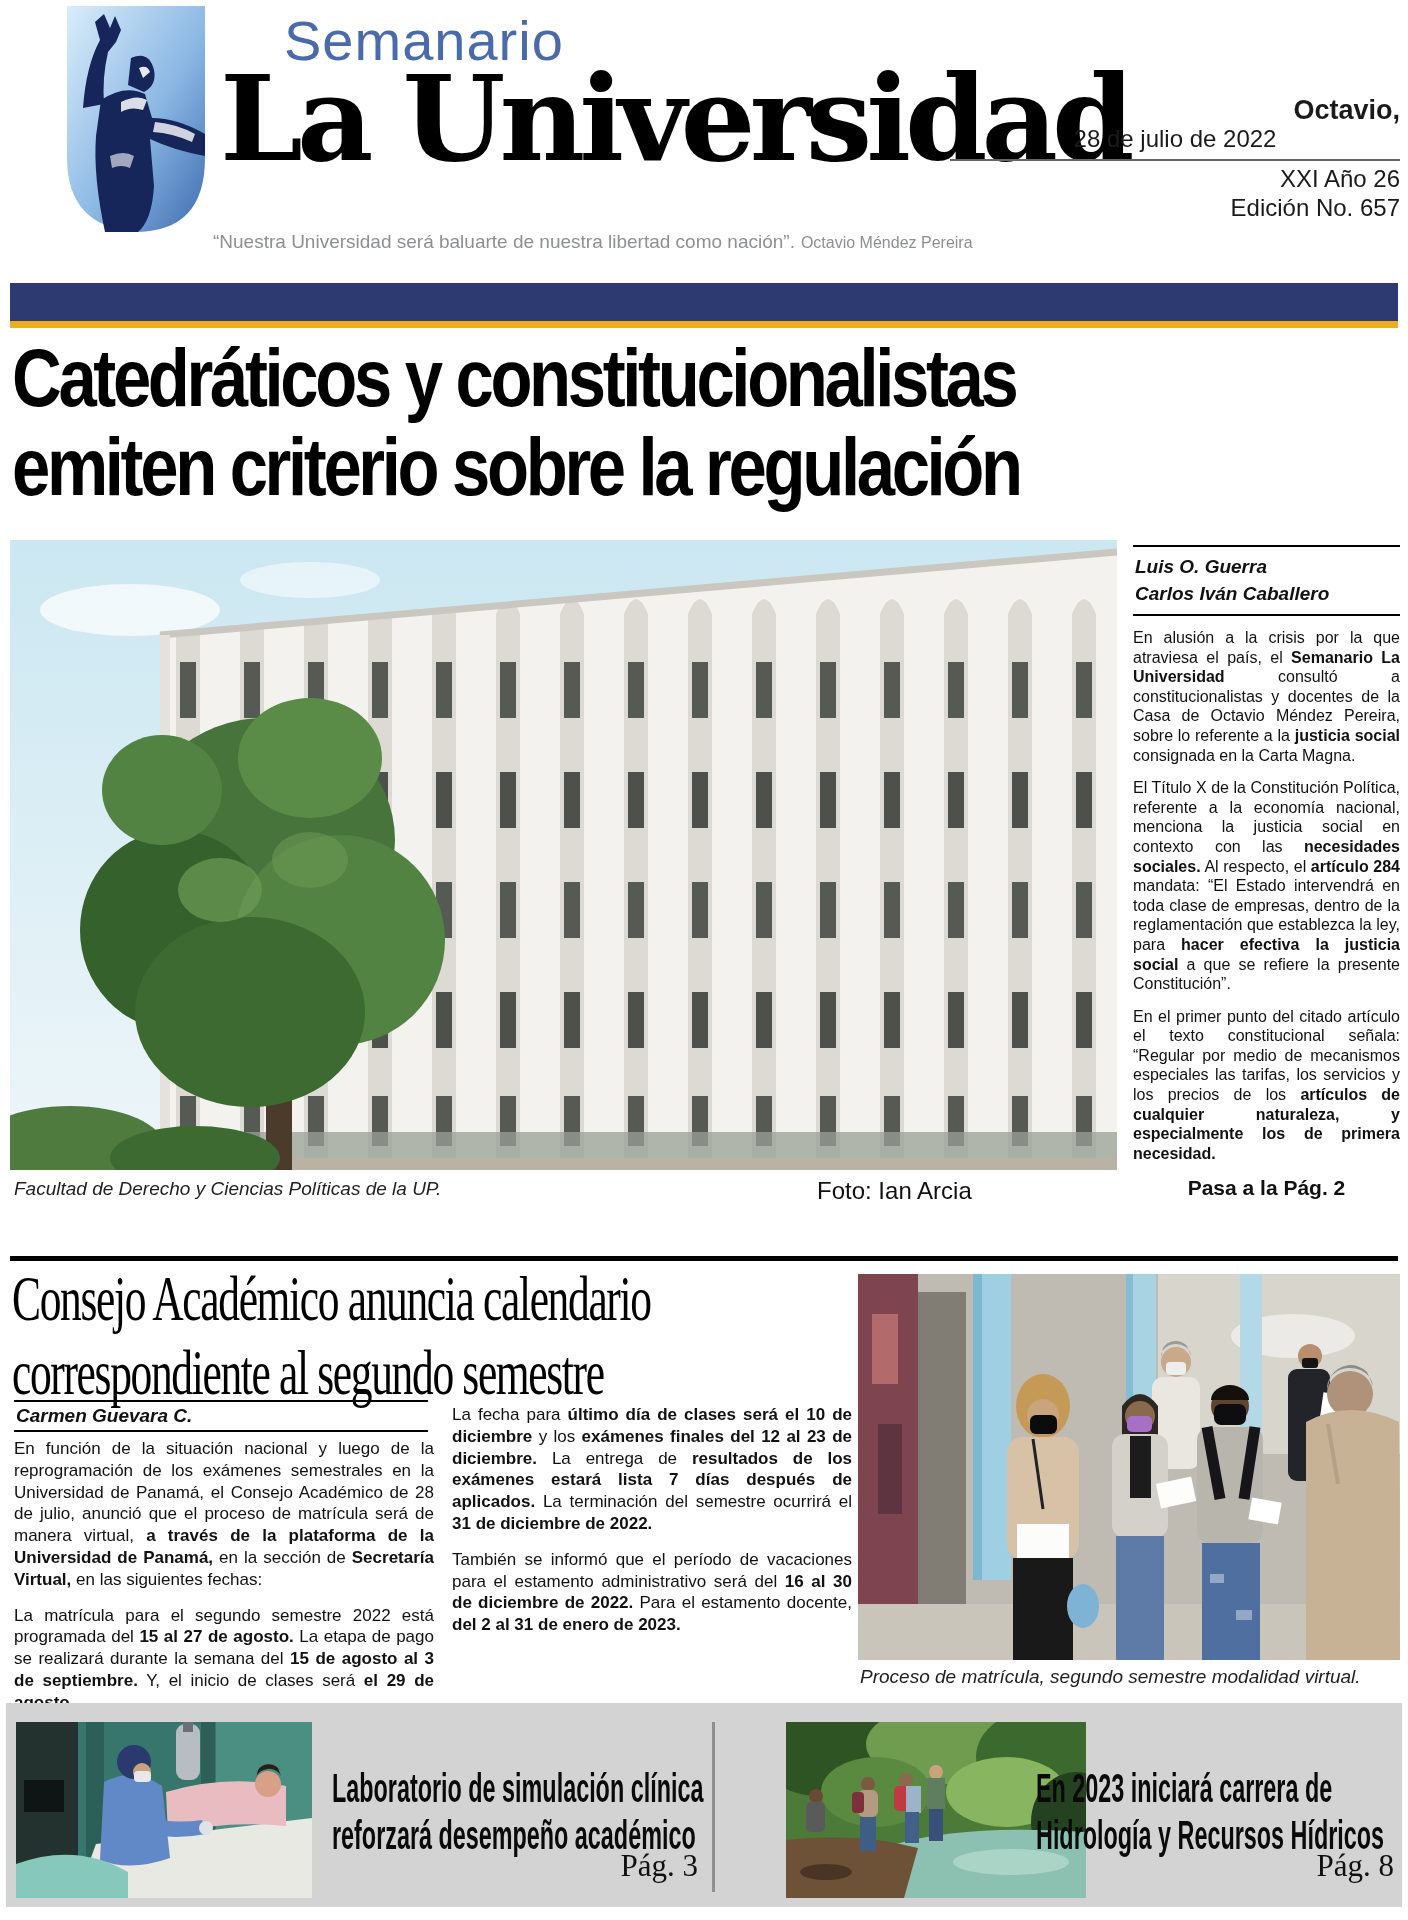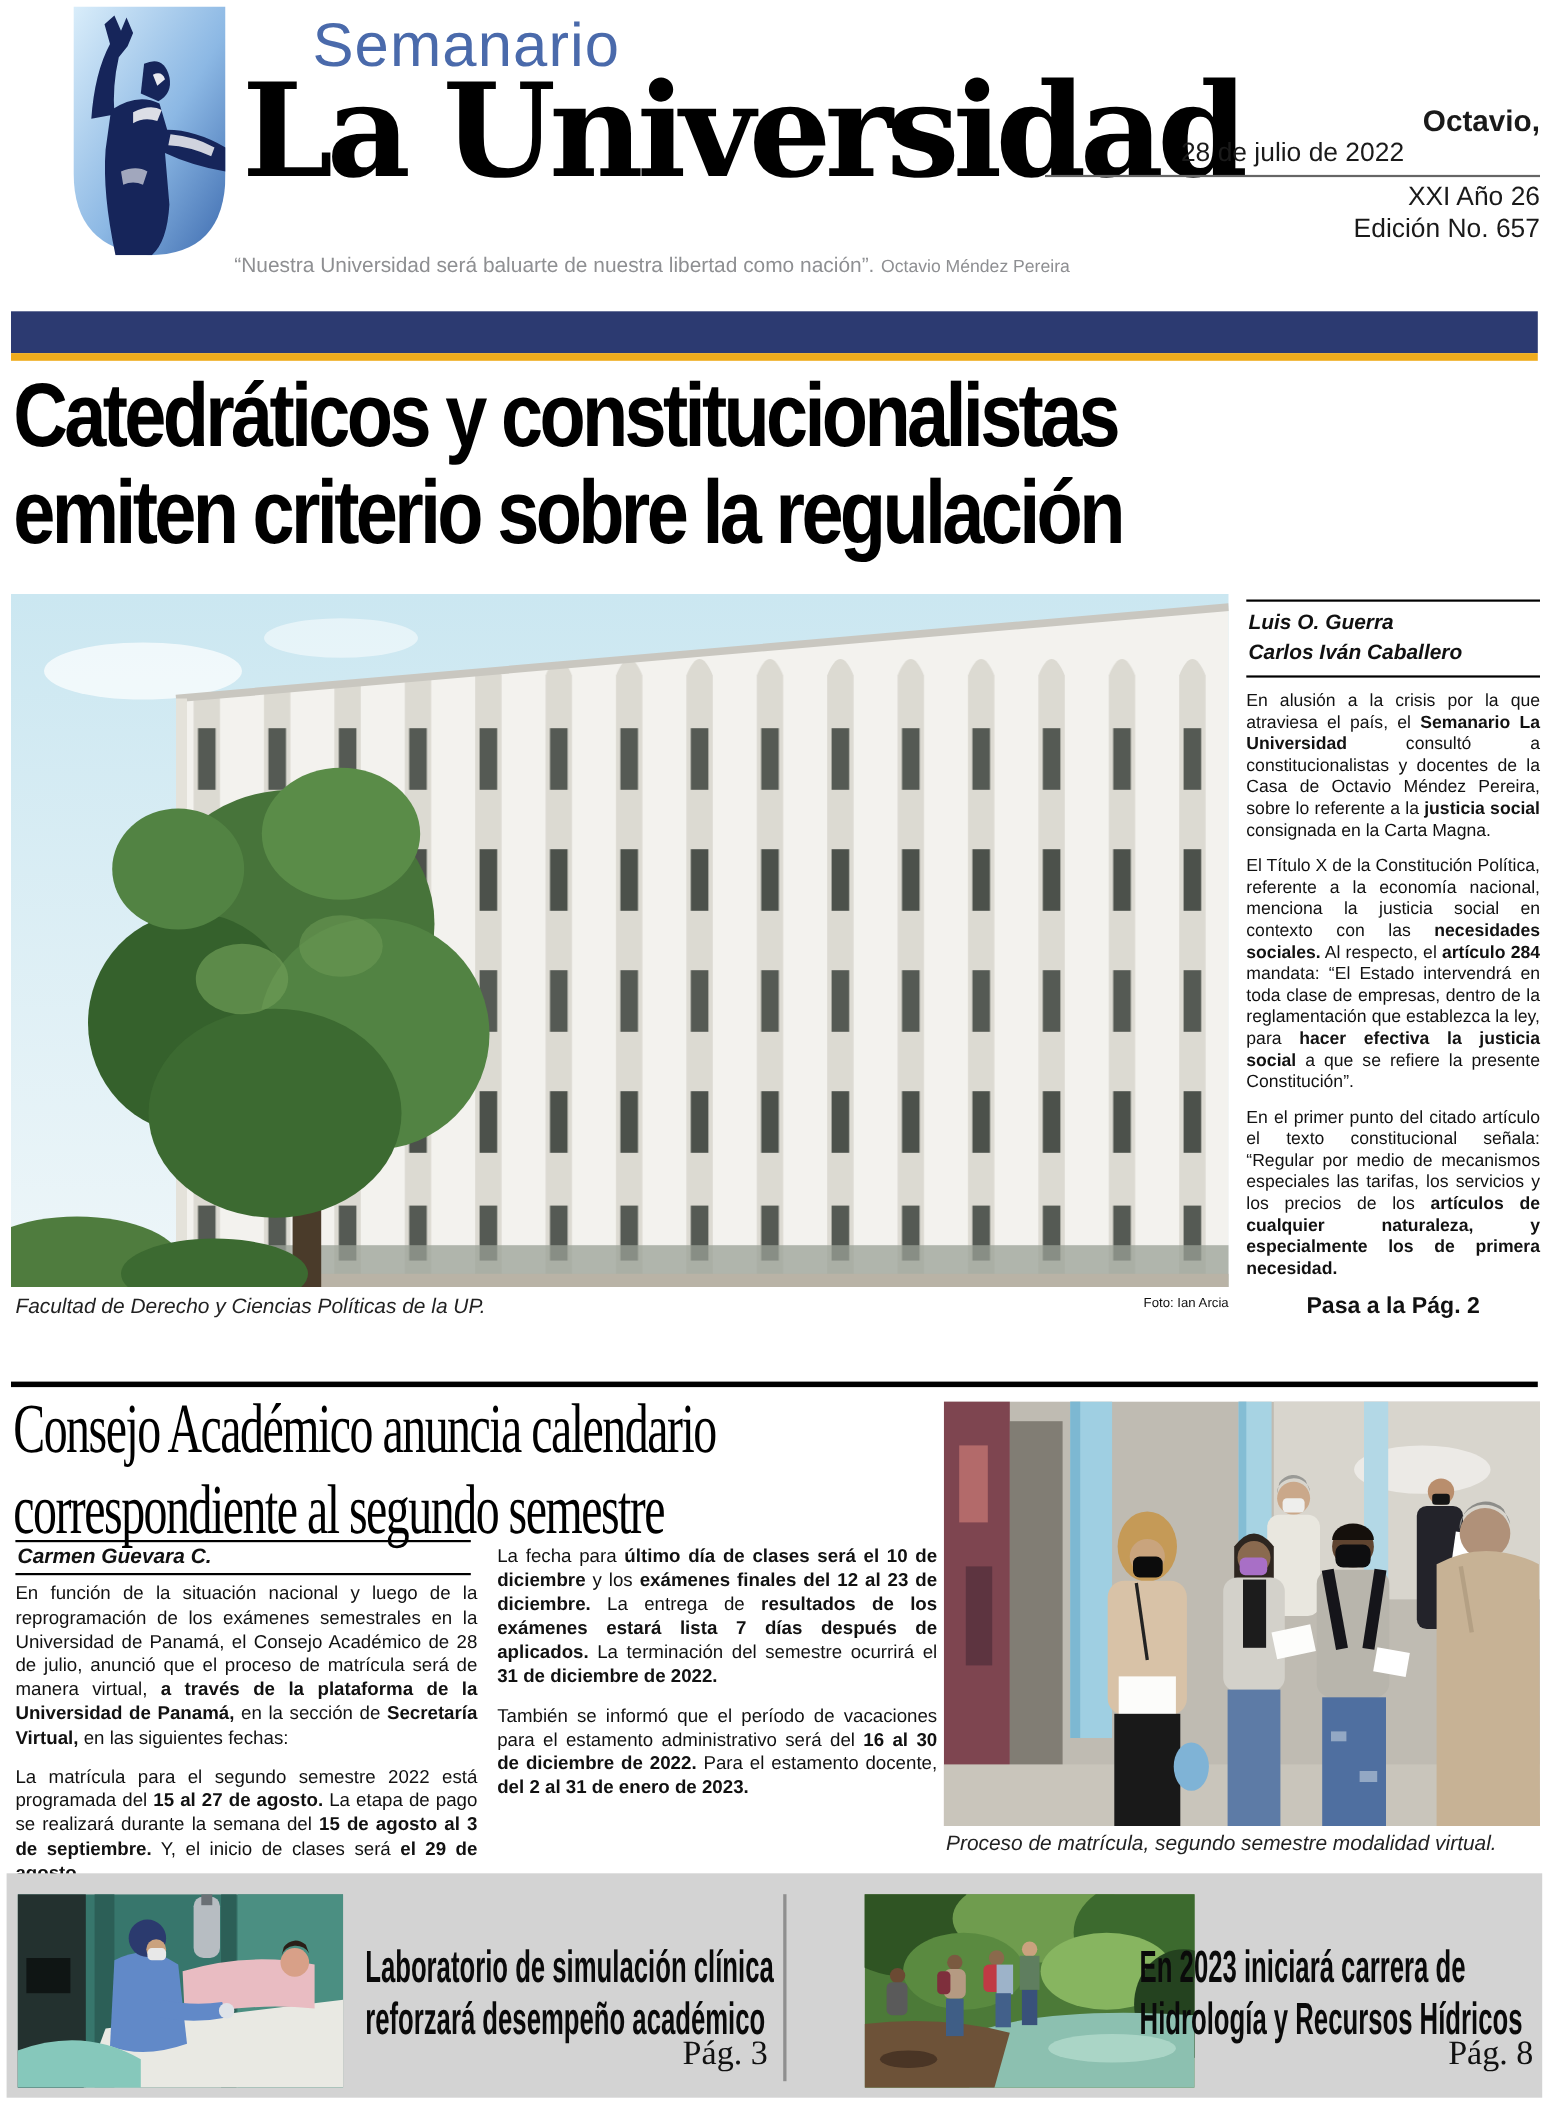--- a/index.html
+++ b/index.html
@@ -25,21 +25,21 @@
   .navybar{left:10px;top:283px;width:1388px;height:38px;background:#2c3a71;}
   .goldbar{left:10px;top:321px;width:1388px;height:7px;background:#efac1d;}
 
   
   .lead-headline{left:12px;top:333px;margin:0;font-size:82px;line-height:89px;font-weight:700;
                  letter-spacing:-4px;transform:scaleX(0.84);transform-origin:left top;
                  white-space:nowrap;color:#000;}
   .lead-photo{left:10px;top:540px;width:1107px;height:630px;margin:0;}
   .lead-photo svg,.photo2 svg,.t-photo svg{display:block;width:100%;height:100%;}
   .lead-cap-left{left:14px;top:1178px;font-size:19px;font-style:italic;color:#222;}
-  .lead-cap-right{left:817px;top:1177px;width:300px;text-align:right;font-size:12px;color:#111;}
+  .lead-cap-right{left:817px;top:1177px;width:300px;text-align:left;font-size:24px;color:#111;}
 
   .lead-col{left:1133px;top:545px;width:267px;}
   .byline-box{border-top:2px solid #000;border-bottom:2px solid #000;padding:6px 2px 7px;margin-bottom:12px;}
   .byline{font-size:19px;font-weight:700;font-style:italic;line-height:27px;}
   .lead-col p{margin:0 0 13px;font-size:16px;line-height:19.6px;text-align:justify;}
   .jump{font-size:21px;font-weight:700;text-align:center;margin-top:2px;}
 
   
   .story2-rule{left:10px;top:1256px;width:1388px;height:5px;background:#000;}
   .story2-headline{left:12px;top:1262px;margin:0;font-family:"Liberation Serif",serif;font-weight:400;

